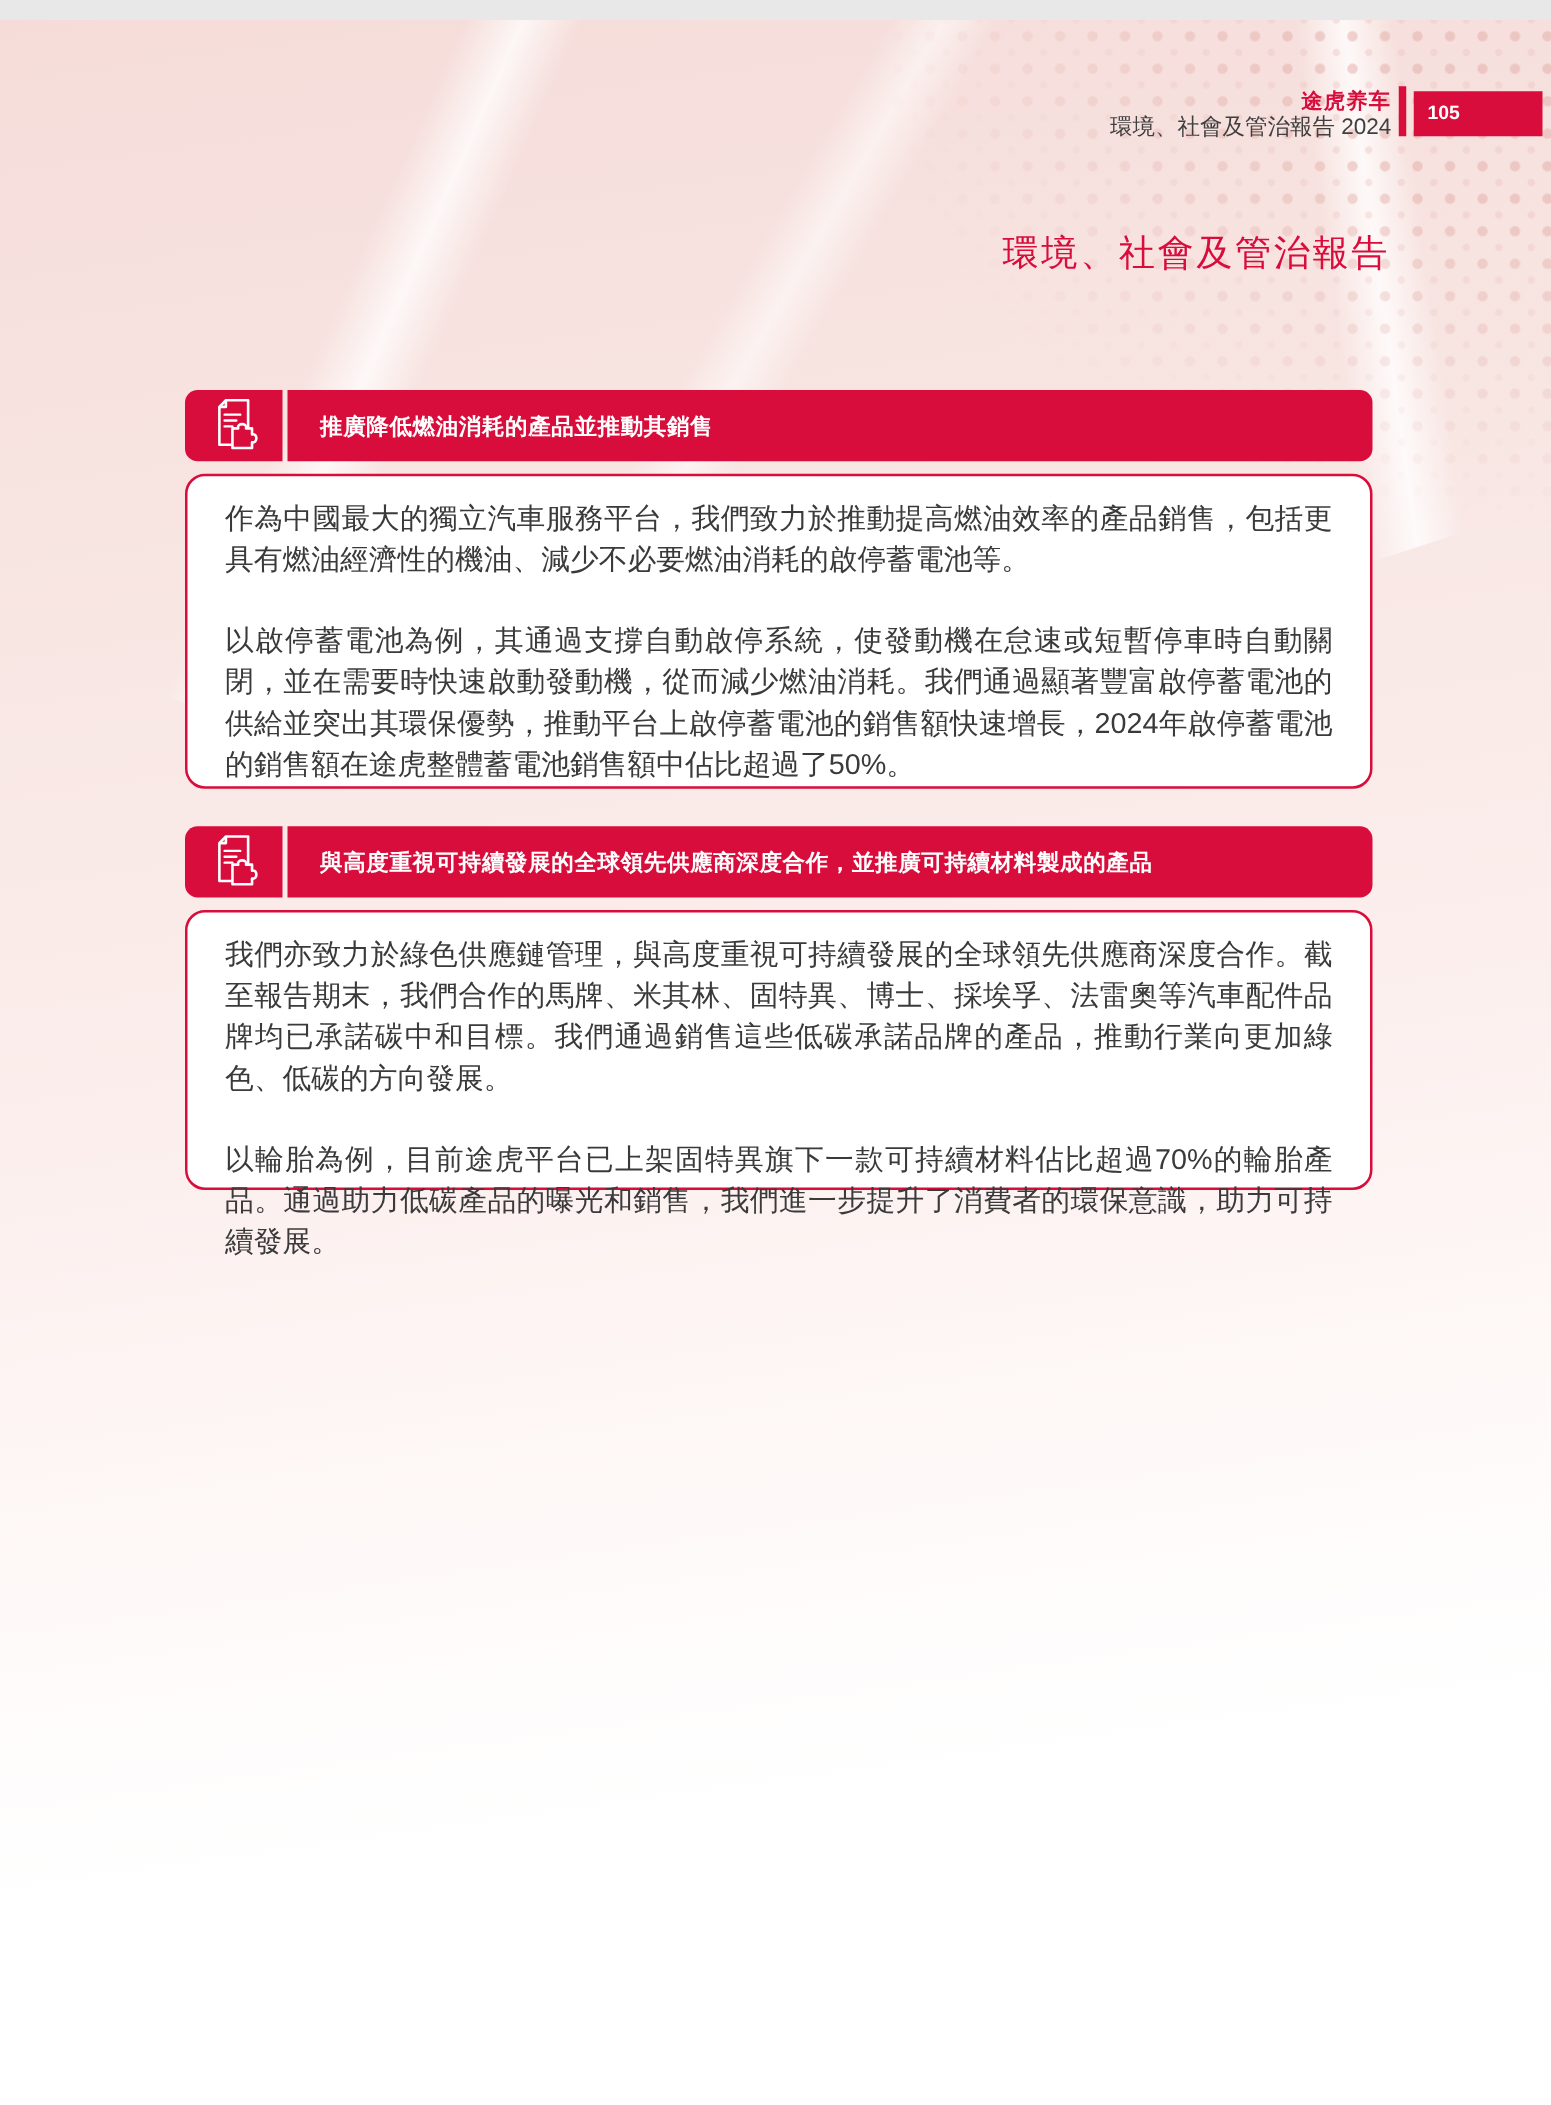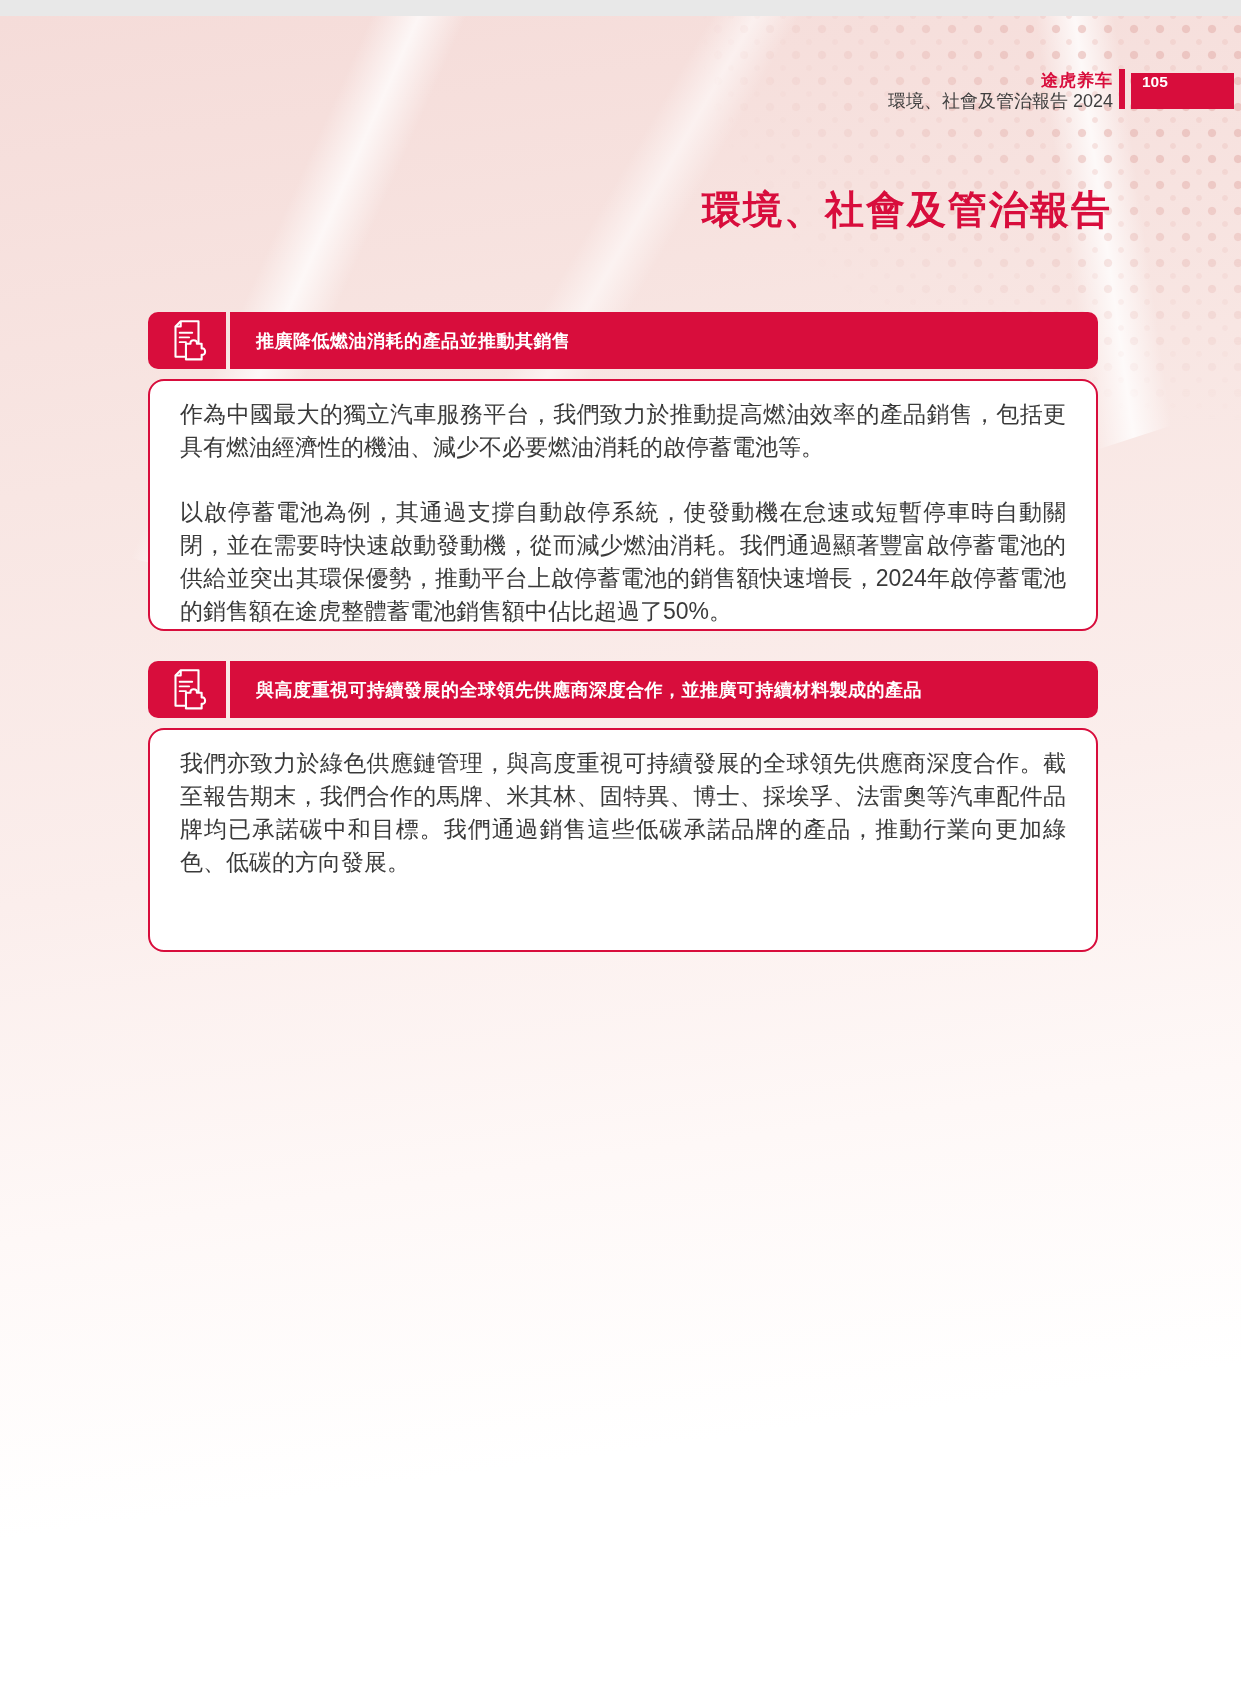--- a/index.html
+++ b/index.html
@@ -33,23 +33,23 @@
     mask-image:radial-gradient(115% 105% at 100% 0%, #000 28%, transparent 74%);
   }
   
   .brand { position:absolute; right:128px; top:53px; font-size:17px; font-weight:bold;
     color:var(--red); letter-spacing:1px; white-space:nowrap; }
   .report-name { position:absolute; right:128px; top:73px; font-size:18px;
     color:#3f3f3f; white-space:nowrap; }
   .pn-bar { position:absolute; left:1119px; top:53px; width:6px; height:40px; background:var(--red); }
   .pn-box { position:absolute; left:1131px; top:57px; width:103px; height:36px;
     background:var(--red); color:#fff; font-weight:bold; font-size:15.5px;
-    display:flex; align-items:flex-start; padding-left:11px; }
+    display:flex; align-items:center; padding-left:11px; }
   
-  .page-title { position:absolute; right:129px; top:167px; font-size:39px; font-weight:bold;
+  .page-title { position:absolute; right:129px; top:167px; font-size:29px; font-weight:normal;
     color:var(--red); letter-spacing:2px; white-space:nowrap; }
   
   .banner { position:absolute; left:148px; width:950px; height:57px; display:flex; }
   .banner .icon-cell { width:78px; background:var(--red); border-radius:10px 0 0 10px;
     display:flex; align-items:center; justify-content:center; }
   .banner .gap { width:4px; }
   .banner .bar { flex:1; background:var(--red); border-radius:0 10px 10px 0;
     display:flex; align-items:center; padding:0 26px; }
   .banner .bar .label { color:#ffffff; font-weight:bold; font-size:18px; letter-spacing:.5px; }
   .banner1 { top:296px; }
@@ -115,14 +115,15 @@
       </span>
     </div>
     <div class="gap"></div>
     <div class="bar">
       <span class="label">與高度重視可持續發展的全球領先供應商深度合作，並推廣可持續材料製成的產品</span>
     </div>
   </div>
 
   <div class="content-box box2">
     <div class="para">我們亦致力於綠色供應鏈管理，與高度重視可持續發展的全球領先供應商深度合作。截至報告期末，我們合作的馬牌、米其林、固特異、博士、採埃孚、法雷奧等汽車配件品牌均已承諾碳中和目標。我們通過銷售這些低碳承諾品牌的產品，推動行業向更加綠色、低碳的方向發展。</div>
+    <div class="para">以輪胎為例，目前途虎平台已上架固特異旗下一款可持續材料佔比超過70%的輪胎產品。通過助力低碳產品的曝光和銷售，我們進一步提升了消費者的環保意識，助力可持續發展。</div>
   </div>
 </div>
 
 </body></html>

